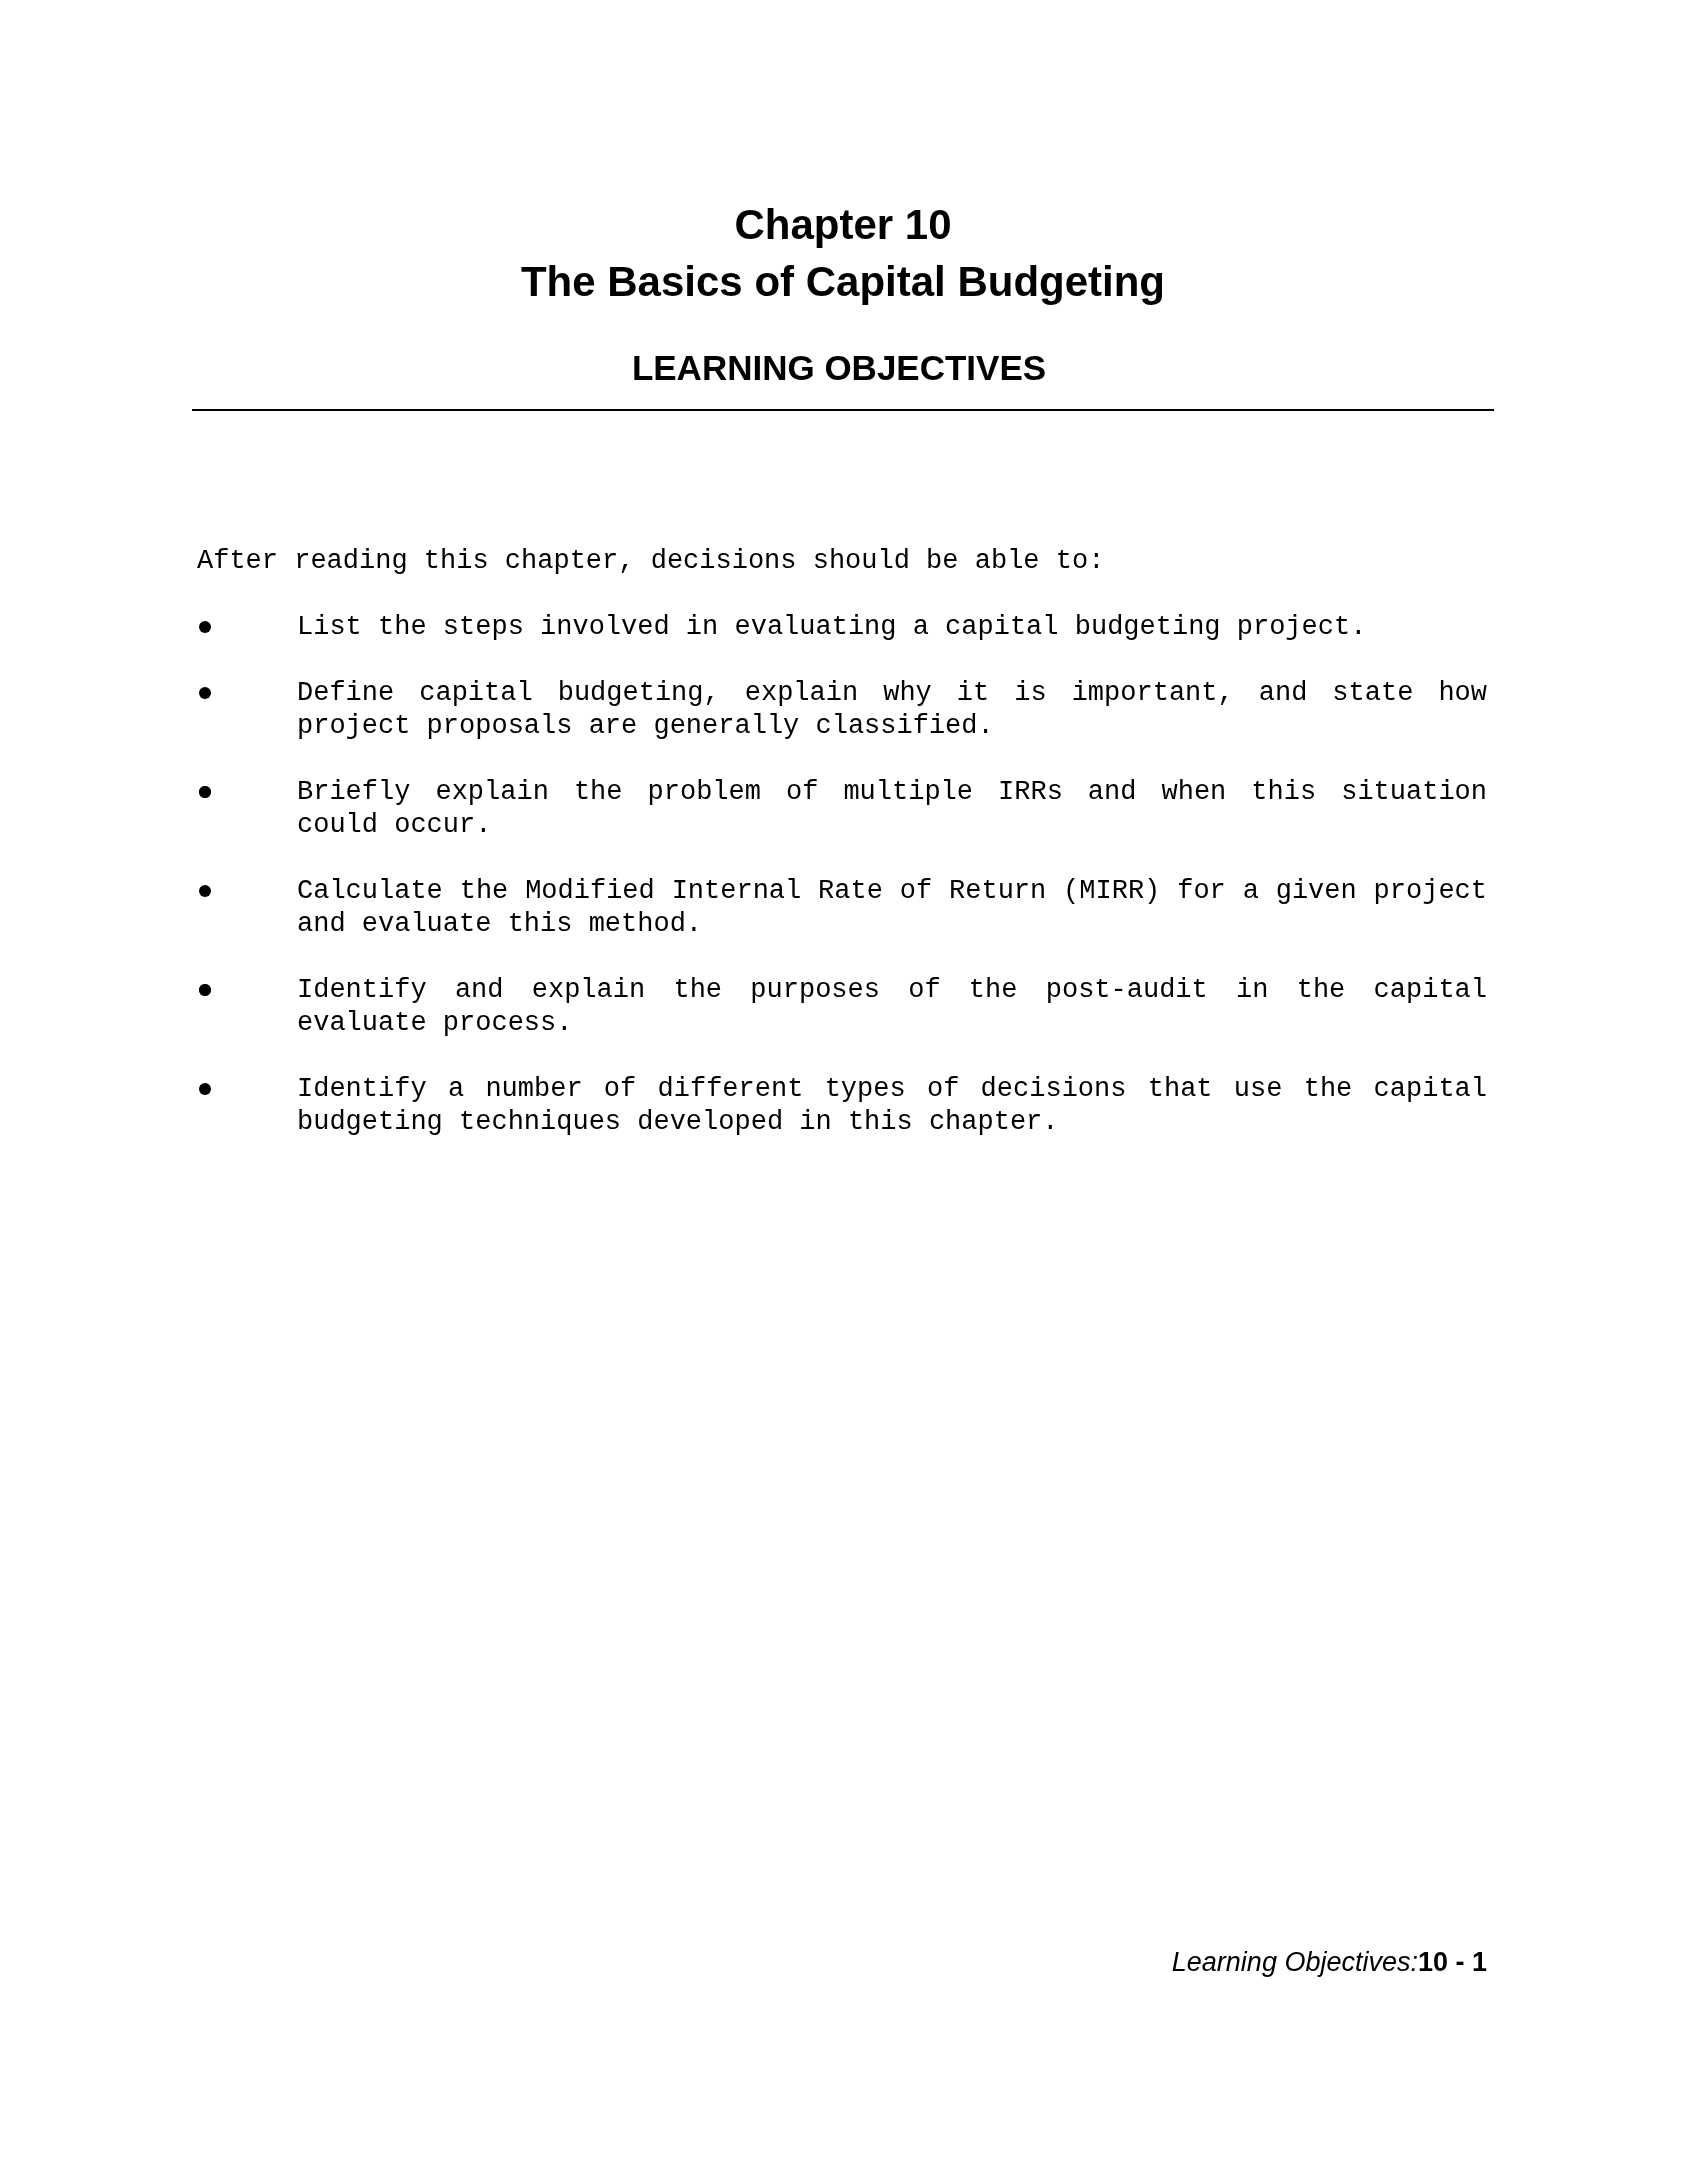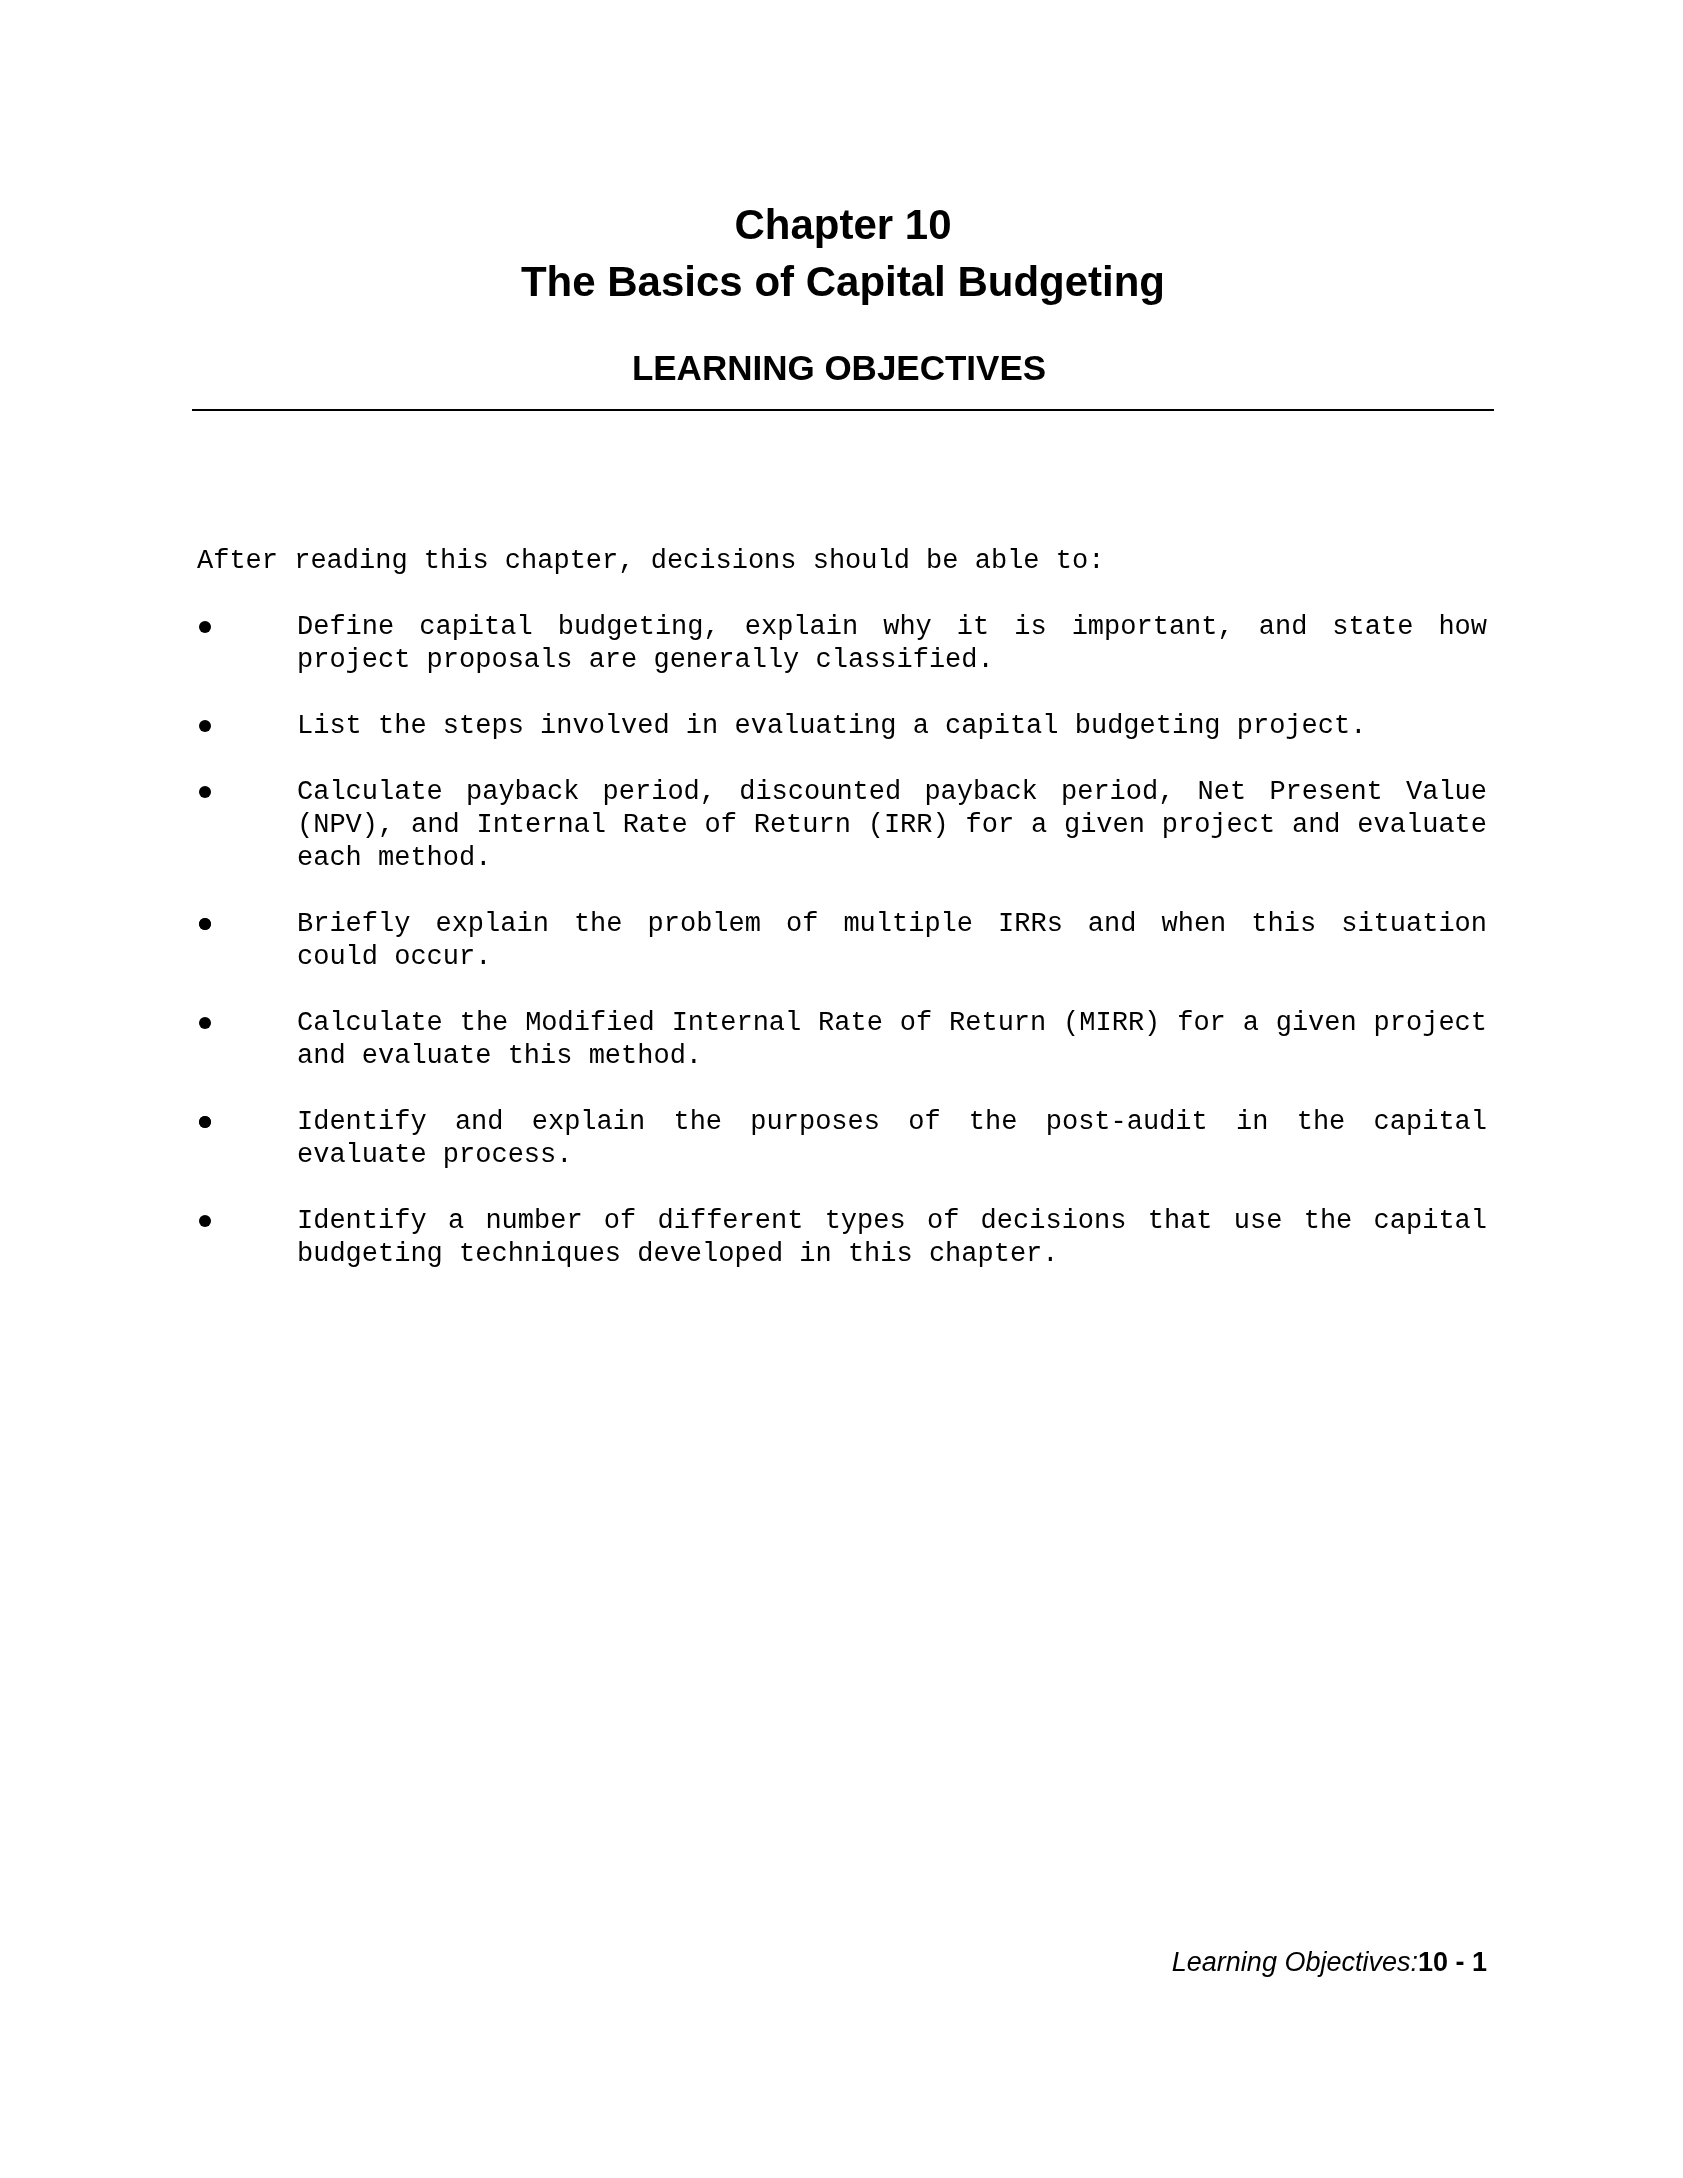--- a/index.html
+++ b/index.html
@@ -121,29 +121,25 @@
 
   <div class="section-heading">LEARNING OBJECTIVES</div>
 
   <div class="rule"></div>
 
   <div class="body">
     <p class="intro">After reading this chapter, decisions should be able to:</p>
     <ul class="objectives">
       <li class="objective">
         <span class="bullet"></span>
-        <span>Define capital budgeting, explain why it is important, and state how project proposals are generally classified.</span>
-      </li>
-      <li class="objective">
-        <span class="bullet"></span>
         <span>List the steps involved in evaluating a capital budgeting project.</span>
       </li>
       <li class="objective">
         <span class="bullet"></span>
-        <span>Calculate payback period, discounted payback period, Net Present Value (NPV), and Internal Rate of Return (IRR) for a given project and evaluate each method.</span>
+        <span>Define capital budgeting, explain why it is important, and state how project proposals are generally classified.</span>
       </li>
       <li class="objective">
         <span class="bullet"></span>
       </li>
       <li class="objective">
         <span class="bullet"></span>
         <span>Briefly explain the problem of multiple IRRs and when this situation could occur.</span>
       </li>
       <li class="objective">
         <span class="bullet"></span>

